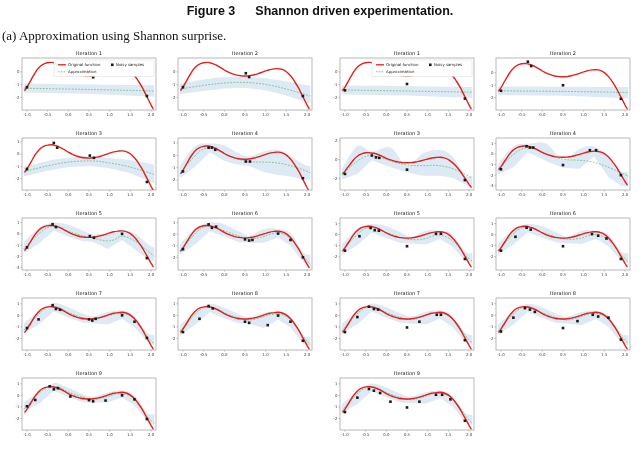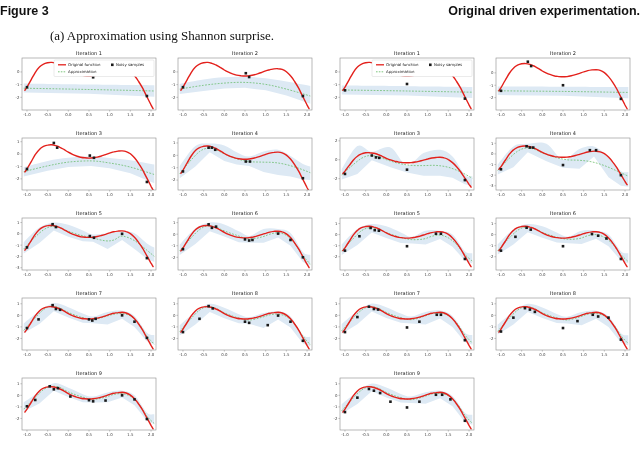--- a/index.html
+++ b/index.html
@@ -1,35 +1,35 @@
 <!DOCTYPE html>
 <html><head>
 <meta charset="utf-8">
 <style>
   html,body{margin:0;padding:0;background:#ffffff;}
   body{width:640px;height:453px;overflow:hidden;font-family:"DejaVu Sans",sans-serif;position:relative;}
-  .fig-title{display:flex;justify-content:space-between;align-items:baseline;gap:20px;
+  .fig-title{display:flex;justify-content:center;align-items:baseline;gap:20px;
     font-family:"Liberation Sans","DejaVu Sans",sans-serif;font-weight:bold;
     font-size:12.5px;color:#111;padding-top:4px;height:24px;}
   .panel-labels{display:flex;height:20px;}
   .panel-labels .plabel{width:320px;font-family:"Liberation Serif","DejaVu Serif",serif;
     font-size:13px;color:#111;}
-  .panel-labels .plabel.a{padding-left:2px;text-align:center;}
+  .panel-labels .plabel.a{padding-left:2px;}
   .panel-labels .plabel.b{padding-left:6px;box-sizing:border-box;}
   .panels{display:flex;}
   .panel-grid{width:312px;display:grid;grid-template-columns:156px 156px;grid-auto-rows:80px;}
   .panel-grid.left{margin-left:8px;margin-right:6px;}
   svg text{font-family:"DejaVu Sans",sans-serif;}
 </style>
 </head>
 <body>
 
 <div class="fig-title">
   <span>Figure 3</span>
-  <span>Original driven experimentation.</span>
+  <span>Shannon driven experimentation.</span>
 </div>
 
 <div class="panel-labels">
   <div class="plabel a">(a) Approximation using Shannon surprise.</div>
 </div>
 
 <div class="panels">
   <div class="panel-grid left">
       <svg viewBox="0 0 156 80" width="156" height="80">
         <defs>

